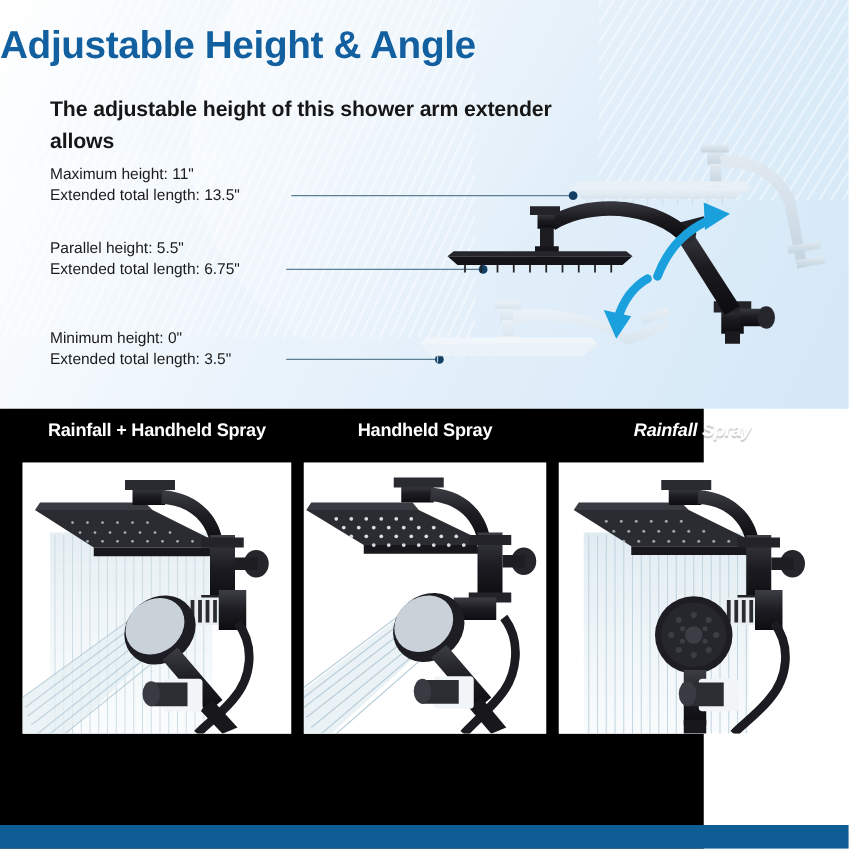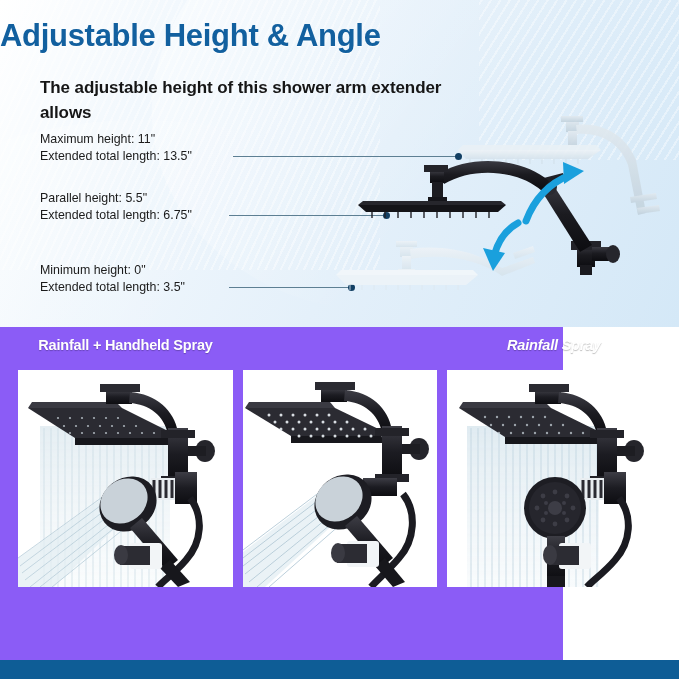--- a/index.html
+++ b/index.html
@@ -63,21 +63,21 @@
   .leader{position:absolute;height:1px;background:#5d7f93;}
   .leader-dot{position:absolute;width:7px;height:7px;border-radius:50%;background:#123f63;}
 
   
   .diagram{position:absolute;left:330px;top:105px;width:349px;height:205px;}
   .diagram svg{display:block;}
 
   
   .bottom-section{
     position:absolute;left:0;top:327px;width:563px;height:352px;
-    background:#8b5cf6;
+    background:#000000;
   }
   .panels-heads{position:absolute;left:0;top:0;width:679px;height:43px;}
   .panel-head{
     position:absolute;top:10px;
     font-size:14.5px;font-weight:bold;color:#ffffff;
     letter-spacing:-.2px;text-align:center;
     text-shadow:0 1px 1px rgba(0,0,0,.25);
   }
   .panel{
     position:absolute;top:43px;height:217px;background:#ffffff;overflow:hidden;
@@ -235,20 +235,21 @@
           <path d="M153 143 L163 166 L175 148 Z" fill="#1aa0dd"></path>
         </g>
       </svg>
     </div>
   </div>
 
   <div class="bottom-section">
 
     <div class="panels-heads">
       <div class="panel-head" style="left:18px;width:215px;">Rainfall + Handheld Spray</div>
+      <div class="panel-head" style="left:243px;width:194px;">Handheld Spray</div>
       <div class="panel-head" style="left:447px;width:214px;font-style:italic;">Rainfall Spray</div>
     </div>
 
     <div class="panel" style="left:18px;width:215px;">
       <div class="panel-inner">
         <svg width="215" height="217" viewBox="0 0 215 217">
           <defs>
             <linearGradient id="p1blk" x1="0" y1="0" x2="0" y2="1">
               <stop offset="0" stop-color="#3d3d45"></stop>
                 <stop offset=".5" stop-color="#1c1c22"></stop>

